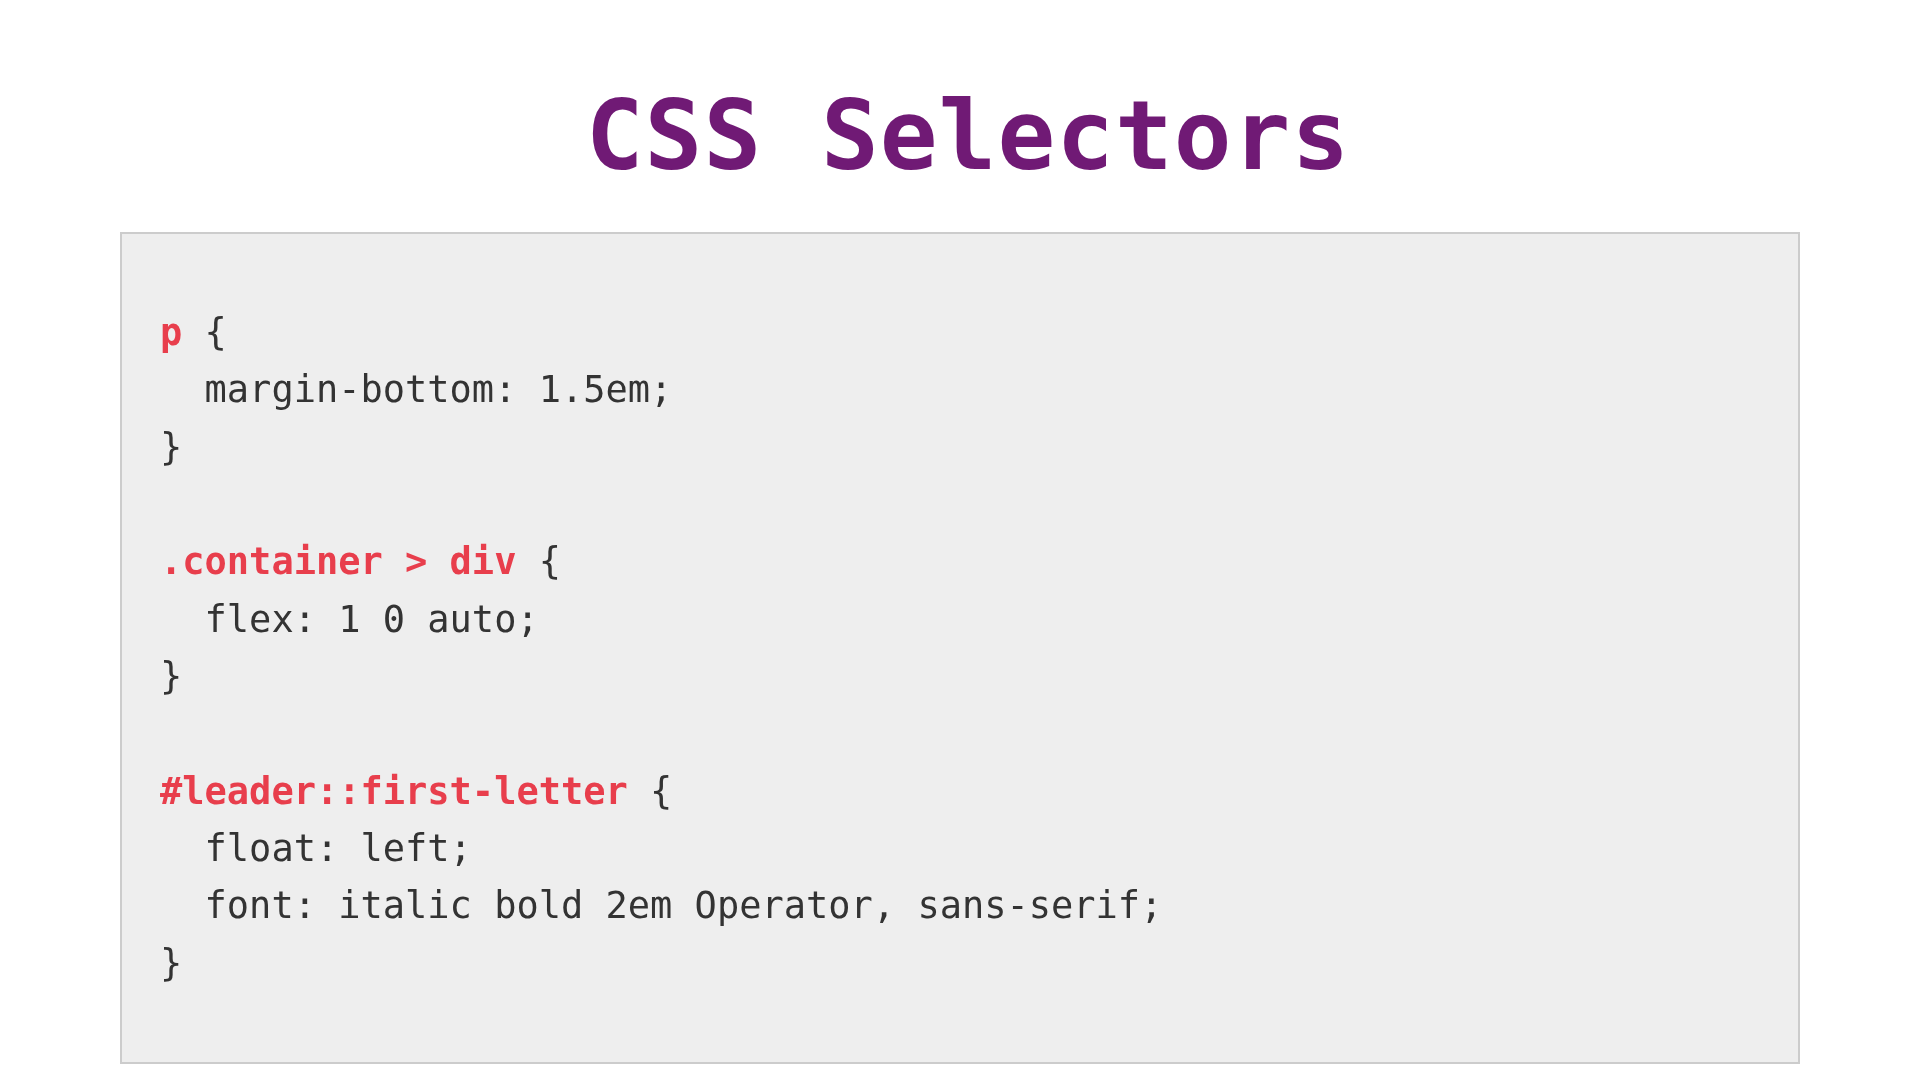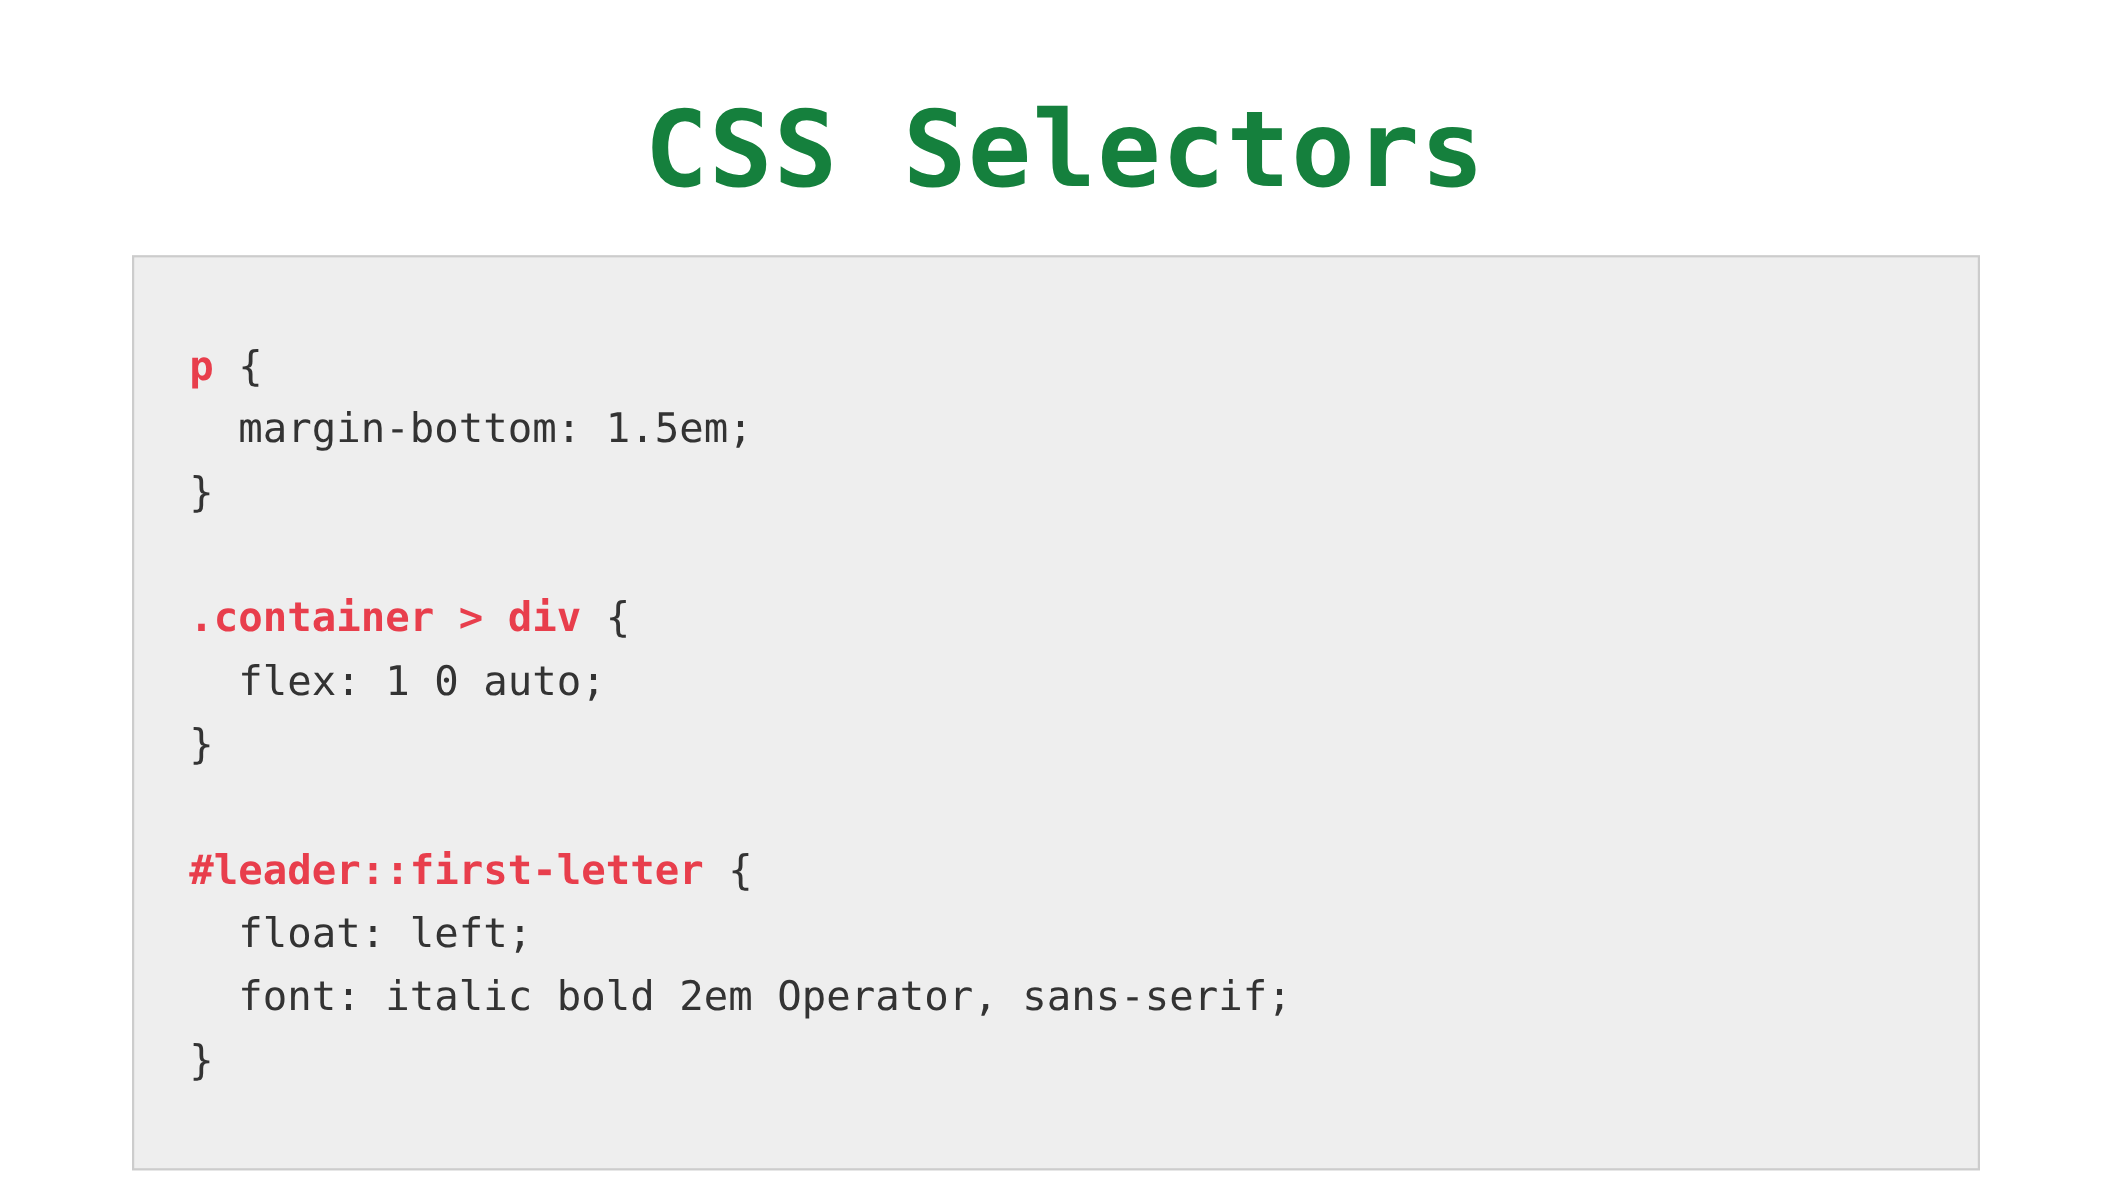--- a/index.html
+++ b/index.html
@@ -15,30 +15,30 @@
     height: 1080px;
     box-sizing: border-box;
     padding: 60px 120px 80px 120px;
     display: flex;
     flex-direction: column;
     align-items: center;
   }
   .title {
     font-size: 96px;
     font-weight: 700;
-    color: #15803d;
+    color: #701a75;
     margin: 20px 0 40px 16px;
     letter-spacing: 1px;
   }
   .code-block {
     width: 100%;
     box-sizing: border-box;
     background: #eeeeee;
     border: 2px solid #cccccc;
-    padding: 70px 50px 70px 50px;
+    padding: 70px 50px 70px 38px;
     font-size: 37px;
     line-height: 1.55;
     color: #333333;
     white-space: pre;
   }
   .sel {
     color: #e83e4c;
     font-weight: 700;
   }
 </style>

